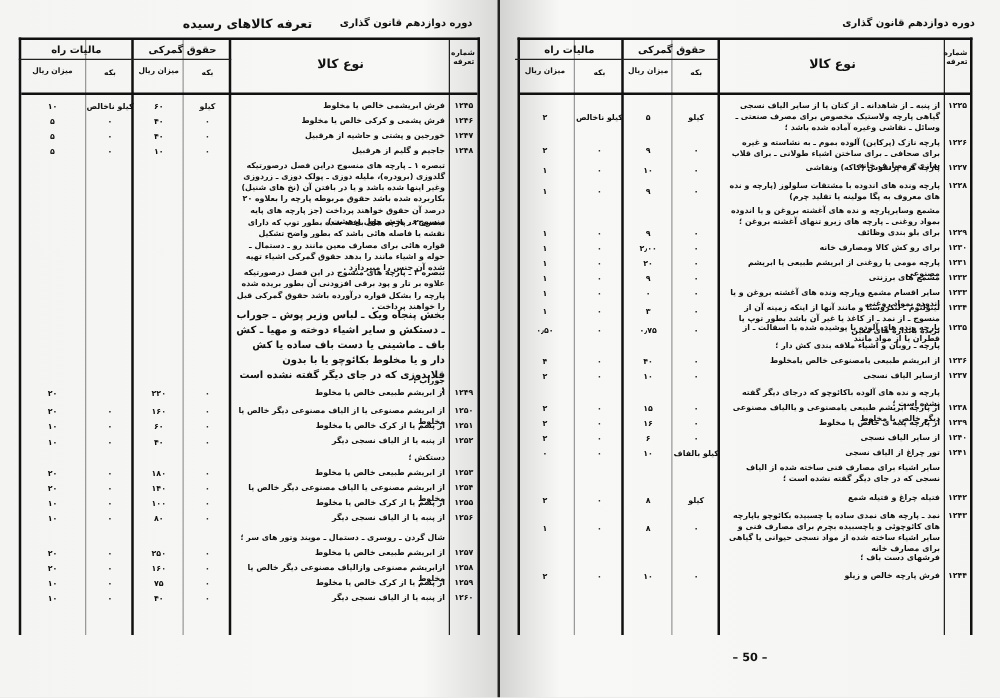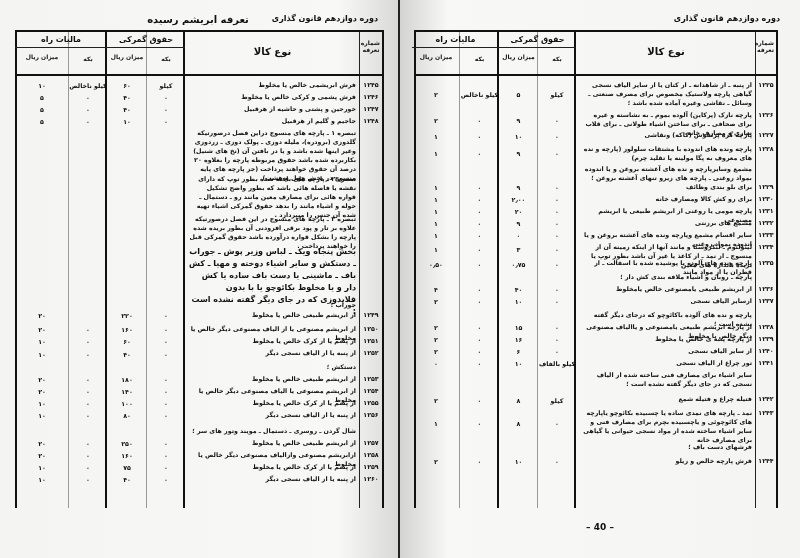--- a/index.html
+++ b/index.html
@@ -30,21 +30,21 @@
   .bold-block { font-size: 8px !important; line-height: 12px !important; }
 </style>
 </head>
 <body>
 
 <div class="spread">
 
   <div class="page left">
     <div class="topline">
       <span class="session">دوره دوازدهم قانون گذاری</span>
-      <span class="title">تعرفه ابریشم رسیده</span>
+      <span class="title">تعرفه کالاهای رسیده</span>
     </div>
     <div class="frame">
 
       <div class="vline" style="right:22px"></div>
       <div class="vline thick" style="right:197px"></div>
       <div class="vline thin" style="right:235px"></div>
       <div class="vline thick" style="right:275px"></div>
       <div class="vline thin" style="right:313px"></div>
 
       <div class="thead">
@@ -465,15 +465,15 @@
           <div class="row" style="top: 378px; height: 10px;">
             <div class="num" style="right: 1px; width: 18px;">۱۲۴۴</div>
             <div class="desc" style="right: 24px; width: 174px;">فرش پارچه خالص و زیلو</div>
             <div class="val" style="right: 200px; width: 38px; top: 0.5px;">۰</div>
             <div class="val" style="right: 238px; width: 39px; top: 0.5px;">۱۰</div>
             <div class="val" style="right: 277px; width: 39px; top: 0.5px;">۰</div>
             <div class="val" style="right: 316px; width: 48px; top: 0.5px;">۲</div>
           </div>
         </div>
     </div>
-    <div class="footer">– 40 –</div>
+    <div class="footer">– 50 –</div>
   </div>
 </div>
 
 </body></html>

